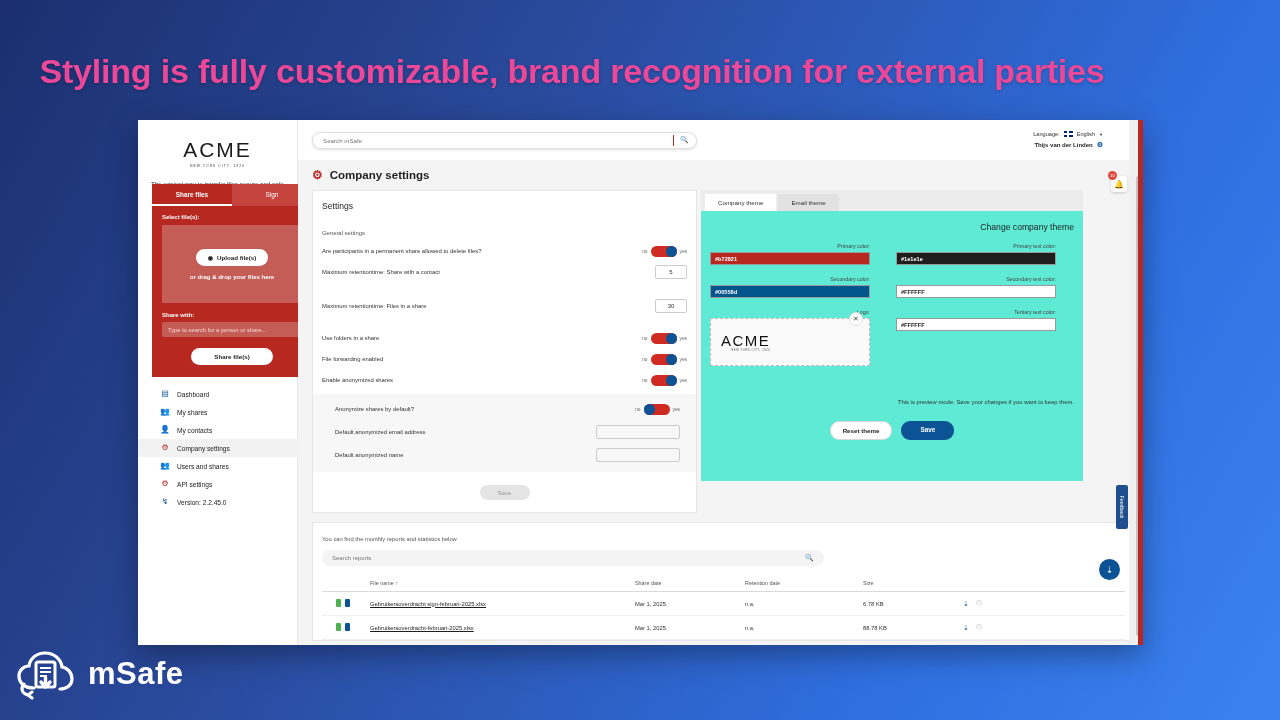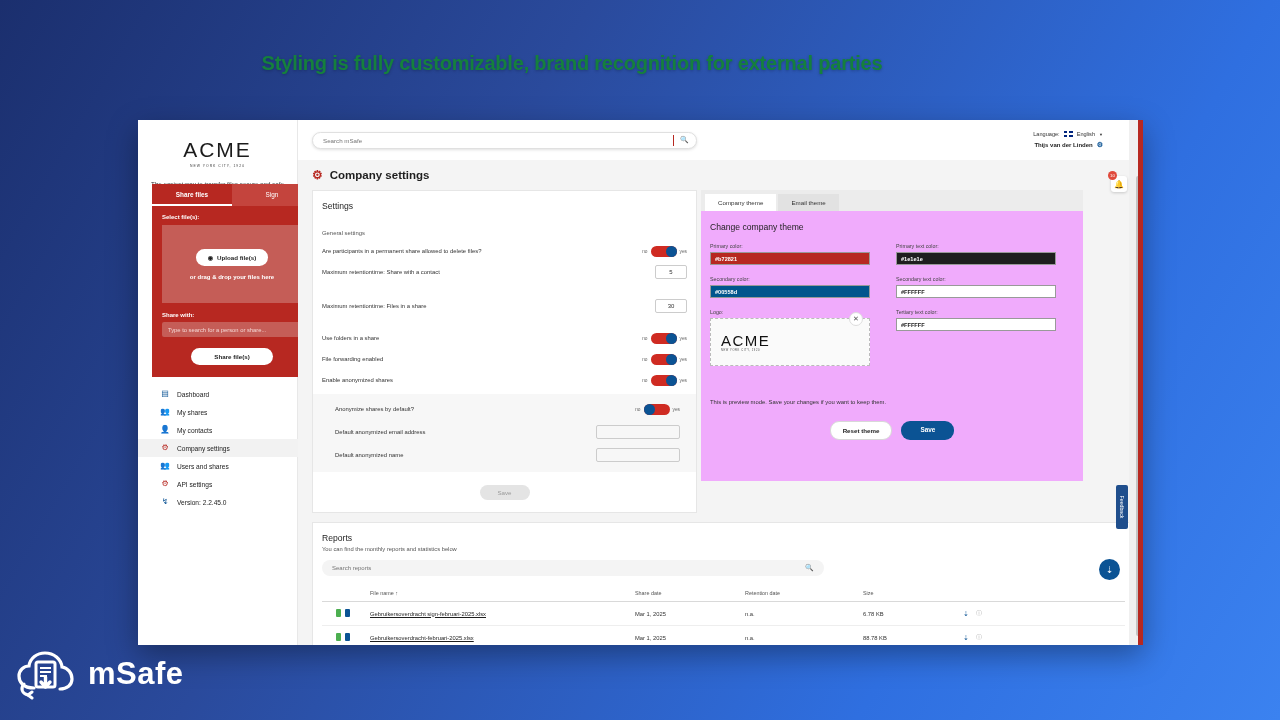--- a/index.html
+++ b/index.html
@@ -6,22 +6,22 @@
   html, body { width: 1280px; height: 720px; overflow: hidden; }
   body {
     font-family: "Liberation Sans", sans-serif;
     background: linear-gradient(120deg, #1b2f6e 0%, #2a4a9c 35%, #2f6fe0 75%, #3b82f0 100%);
     position: relative;
   }
 
   
   .slide-title {
     position: absolute; top: 52px; left: 0; width: 1144px;
-    text-align: center; color: #15803d;
-    font-size: 20px; font-weight: bold; letter-spacing: -0.2px;
+    text-align: center; color: #ec4899;
+    font-size: 34px; font-weight: bold; letter-spacing: -0.2px;
     text-shadow: 0 1px 3px rgba(0,0,0,0.25);
   }
 
   
   .brand { position: absolute; left: 14px; bottom: 20px; display: flex; align-items: center; gap: 12px; }
   .brand-mark { width: 62px; height: 52px; }
   .brand-name { color: #ffffff; font-size: 31px; font-weight: 600; letter-spacing: 0.5px; }
 
   
   .app {
@@ -99,21 +99,21 @@
   .sub-block .row { margin-bottom: 9px; }
   .sub-block .row:last-child { margin-bottom: 0; }
   .sub-block .lbl { padding-left: 6px; }
 
   .save-disabled { margin: 13px auto 12px; width: 50px; height: 15px; border-radius: 8px; background: #e4e4e4; color: #9a9a9a; font-size: 6.2px; display: flex; align-items: center; justify-content: center; }
 
   .theme-card { width: 382px; }
   .theme-tabs { display: flex; gap: 2px; padding-left: 4px; padding-top: 4px; background: #ececec; }
   .t-tab { font-size: 6.2px; padding: 5px 13px; color: #333; background: #e2e2e2; }
   .t-tab.active { background: #fff; }
-  .theme-body { background: #f0abfc; padding: 11px 9px 0; min-height: 270px; position: relative; }
+  .theme-body { background: #5eead4; padding: 11px 9px 0; min-height: 270px; position: relative; text-align: right; }
   .theme-title { font-size: 8.6px; color: #1e1e1e; margin-bottom: 11px; }
   .color-cols { display: flex; gap: 26px; }
   .col { width: 160px; }
   .fld { margin-bottom: 11px; }
   .fld-lbl { font-size: 5.3px; color: #444; margin-bottom: 3px; }
   .swatch { height: 13px; border: 1px solid #999; display: flex; align-items: center; padding-left: 4px; font-size: 5.6px; font-weight: bold; }
   .logo-box { height: 48px; border: 1px dashed #bbb; background: #fafafa; position: relative; display: flex; align-items: center; padding-left: 10px; }
   .logo-x { position: absolute; right: 6px; top: -7px; width: 14px; height: 14px; border-radius: 50%; background: #fff; border: 1px solid #ddd; color: #555; font-size: 7px; display: flex; align-items: center; justify-content: center; }
   .logo-acme { font-size: 15px; letter-spacing: 1.5px; color: #111; }
   .logo-acme-sub { font-size: 2.6px; letter-spacing: 0.6px; color: #444; }
@@ -382,21 +382,20 @@
 
           <div class="theme-actions">
             <div class="btn-outline">Reset theme</div>
             <div class="btn-primary">Save</div>
           </div>
         </div>
       </div>
     </div>
 
     <div class="reports">
-      <div class="r-title">Reports</div>
       <div class="r-sub">You can find the monthly reports and statistics below</div>
       <div class="r-search">
         <input placeholder="Search reports" style="">
         <span class="ico">🔍</span>
       </div>
       <div class="dl-btn">⇣</div>
 
       <table class="rep">
         <thead>
           <tr>

